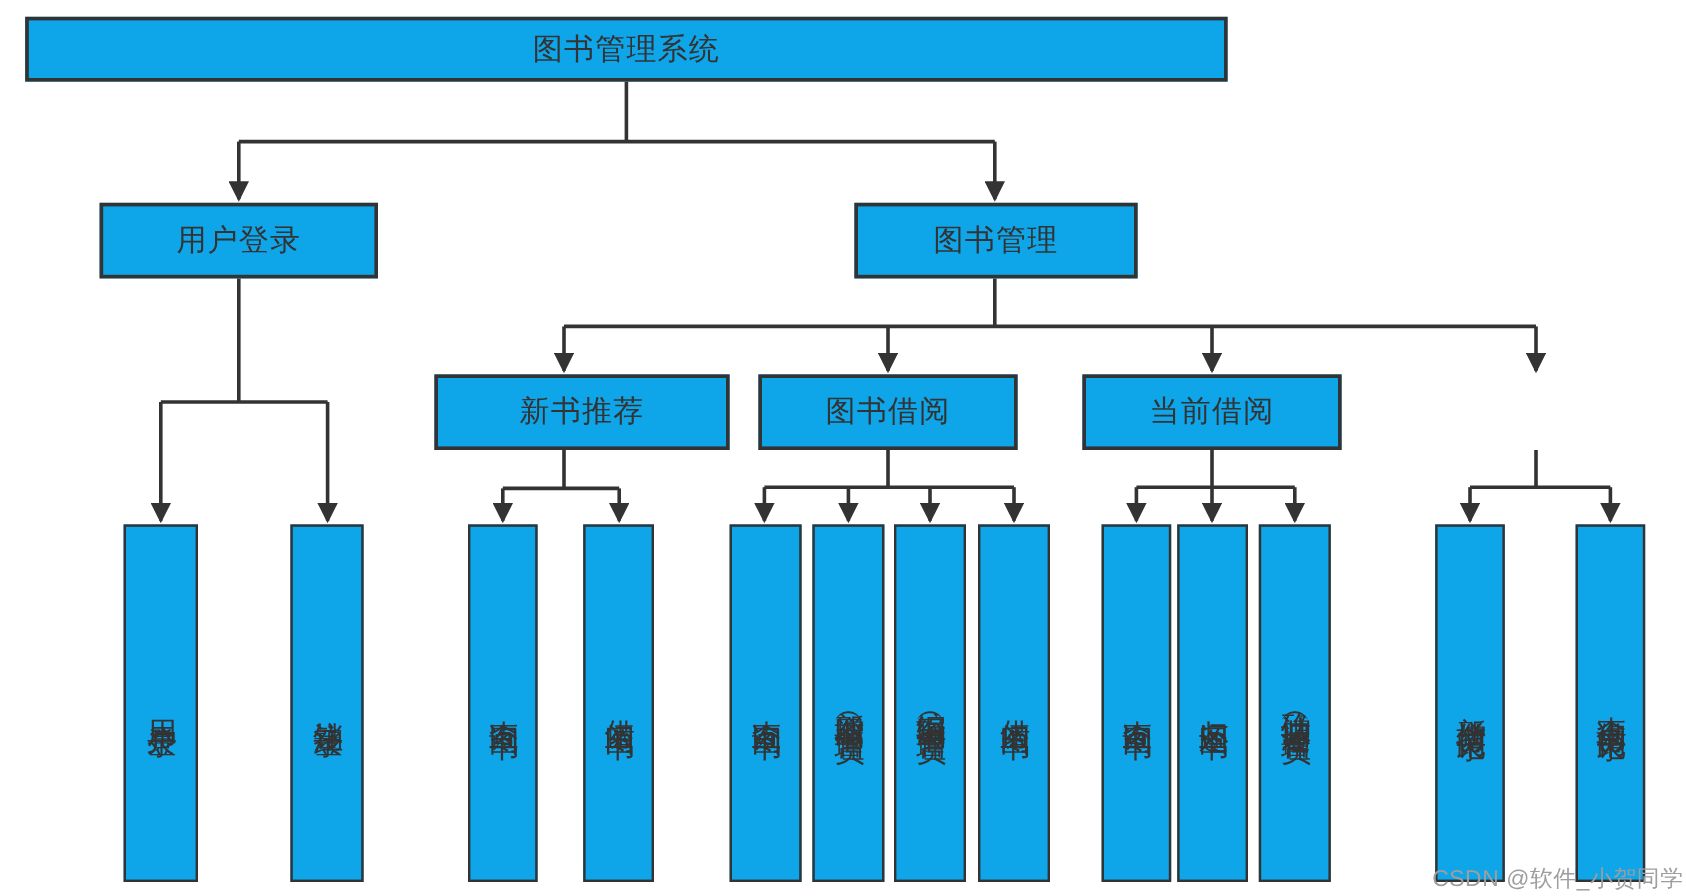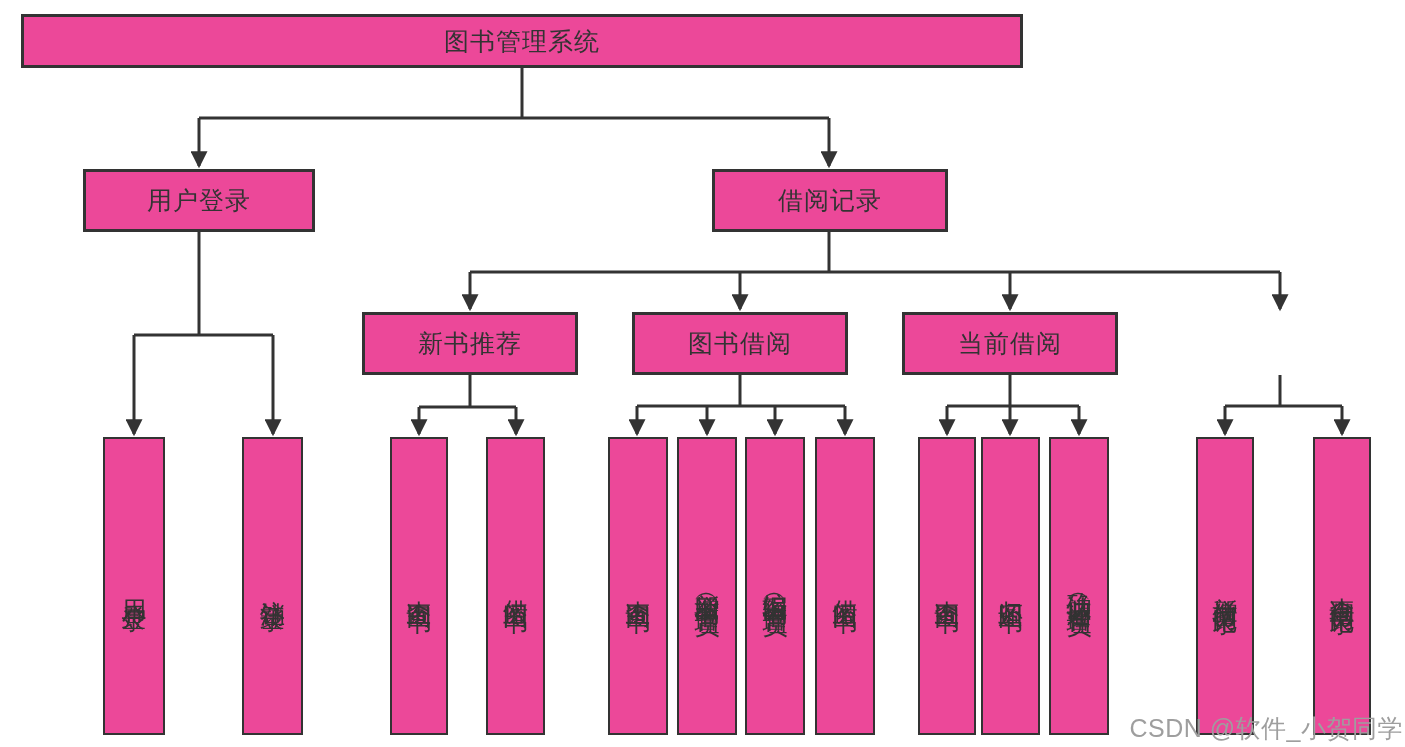--- a/index.html
+++ b/index.html
@@ -2,32 +2,32 @@
 <html><head>
 <meta charset="utf-8">
 <style>
   html,body{margin:0;padding:0;background:#ffffff;}
   .stage{
     position:relative;width:1405px;height:747px;background:#ffffff;overflow:hidden;
     font-family:"Liberation Sans","DejaVu Sans",sans-serif;color:#333333;
   }
   .stage svg{position:absolute;left:0;top:0;z-index:1;}
   .node{
-    position:absolute;box-sizing:border-box;border:3px solid #333333;background:#ec4899;
+    position:absolute;box-sizing:border-box;border:3px solid #333333;background:#0ea5e9;
     display:flex;align-items:center;justify-content:center;z-index:2;
     font-size:25px;color:#333333;line-height:1;letter-spacing:1px;white-space:nowrap;
   }
   .leaf{border-width:2.5px;}
   .vtext{
     writing-mode:vertical-rl;text-orientation:mixed;letter-spacing:3px;
     line-height:1;white-space:nowrap;
   }
   .watermark{
     position:absolute;right:2px;bottom:2px;z-index:3;
-    font-size:25px;color:#9e9e9e;letter-spacing:0.5px;white-space:nowrap;
+    font-size:19px;color:#9e9e9e;letter-spacing:0.5px;white-space:nowrap;
   }
 </style>
 </head>
 <body>
 
 <div class="stage">
 
   <svg width="1405" height="747" viewBox="0 0 1405 747">
     <defs>
       <marker id="arrow" viewBox="0 0 12 12" refX="10.5" refY="6" markerUnits="userSpaceOnUse" markerWidth="21" markerHeight="17" orient="auto">
@@ -79,24 +79,24 @@
   </svg>
 
   <div class="node" style="left:21px;top:14px;width:1002px;height:54px">
     <span>图书管理系统</span>
   </div>
 
   <div class="node" style="left:83px;top:169px;width:232px;height:63px">
     <span>用户登录</span>
   </div>
   <div class="node" style="left:712px;top:169px;width:236px;height:63px">
-    <span>借阅记录</span>
+    <span>图书管理</span>
   </div>
 
-  <div class="node" style="left:362px;top:312px;width:216px;height:63px">
+  <div class="node" style="left:362px;top:312px;width:246px;height:63px">
     <span>新书推荐</span>
   </div>
   <div class="node" style="left:902px;top:312px;width:216px;height:63px">
     <span>当前借阅</span>
   </div>
   <div class="node" style="left:632px;top:312px;width:216px;height:63px">
     <span>图书借阅</span>
   </div>
 
   <div class="node leaf" style="left:103px;top:437px;width:62px;height:298px">

